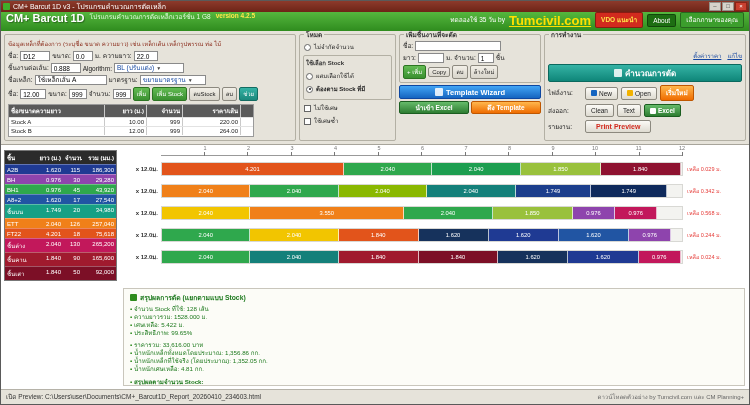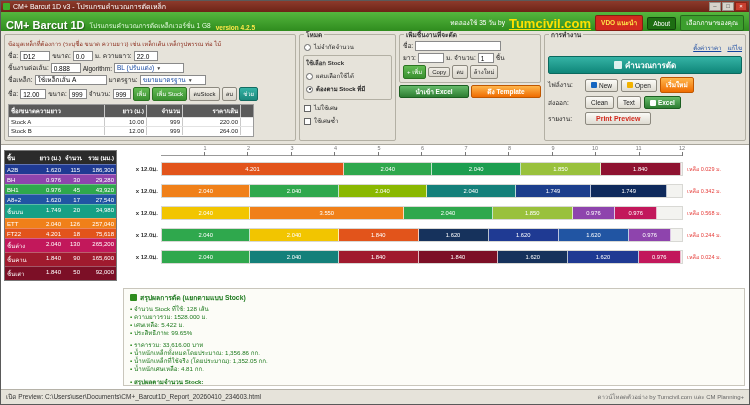--- a/index.html
+++ b/index.html
@@ -8,21 +8,21 @@
   .app{width:750px;height:405px;display:flex;flex-direction:column;background:#e6e3da;border:1px solid #5a5a5a;overflow:hidden}
 
   
   .titlebar{height:11px;background:linear-gradient(#8d3a2b,#6d2417);display:flex;align-items:center;gap:3px;padding:0 2px;color:#fff;font-size:7px;flex:0 0 auto}
   .title-icon{width:7px;height:7px;background:#3fae2a;border-radius:1px;flex:0 0 auto}
   .win-controls{margin-left:auto;display:flex;gap:1px}
   .win-btn{width:12px;height:9px;background:#d6d3ca;border:1px solid #95928a;font-size:6px;line-height:7px;text-align:center;color:#333}
   .win-btn.close{background:#c9402f;color:#fff;border-color:#8d2317}
 
   
-  .header{height:19px;background:linear-gradient(#55b73e,#2f8c1e);display:flex;align-items:flex-end;gap:5px;padding:0 5px;flex:0 0 auto}
+  .header{height:19px;background:linear-gradient(#55b73e,#2f8c1e);display:flex;align-items:flex-start;gap:5px;padding:0 5px;flex:0 0 auto}
   .app-name{color:#fff;font-weight:bold;font-size:11px;white-space:nowrap;text-shadow:1px 1px 1px rgba(0,0,0,.35)}
   .subtitle{color:#e8ffe4;font-size:6.5px;white-space:nowrap}
   .version{color:#ffe84a;font-size:6.5px;font-weight:bold;white-space:nowrap}
   .header-right{margin-left:auto;display:flex;align-items:center;gap:4px}
   .trial{color:#fff;font-size:6.5px;white-space:nowrap}
   .brand{color:#ffe000;font-size:13px;font-weight:bold;text-decoration:underline;cursor:pointer;white-space:nowrap}
   .hbtn{font-size:6.5px;border-radius:2px;padding:2px 5px;border:1px solid rgba(0,0,0,.35);color:#fff;white-space:nowrap;cursor:pointer}
   .hbtn.vdo{background:#d22a1e;color:#ffe84a;font-weight:bold}
   .hbtn.about{background:#1d6e12}
   .hbtn.lang{background:#3c9e2d}
@@ -255,31 +255,35 @@
           <input class="inp" style="width: 16px;" value="1">
           <span class="lbl">ชิ้น</span>
         </div>
         <div class="frow" style="margin-bottom:0">
           <span class="sbtn green">+ เพิ่ม</span>
           <span class="sbtn">Copy</span>
           <span class="sbtn">ลบ</span>
           <span class="sbtn">ล้างใหม่</span>
         </div>
       </div>
+      <div class="wizard">
+        <span class="btnicon"></span>
+        <span>Template Wizard</span>
+      </div>
       <div class="halfrow">
         <span class="halfbtn excel-import">
           <span>นำเข้า Excel</span>
         </span>
         <span class="halfbtn tmpl">
           <span>ดึง Template</span>
         </span>
       </div>
     </div>
 
-    <div class="gbox actions-panel" style="padding-top:8px">
+    <div class="gbox actions-panel" style="padding-top:16px">
       <span class="gbox-title">การทำงาน</span>
       <div class="linksrow">
         <span class="bluelink">ตั้งค่าราคา</span>
         <span class="bluelink">แก้ไข</span>
       </div>
       <div class="bigrow">
         <span class="bigbtn calc">
           <span class="btnicon"></span>
           <span>คำนวณการตัด</span>
         </span>

